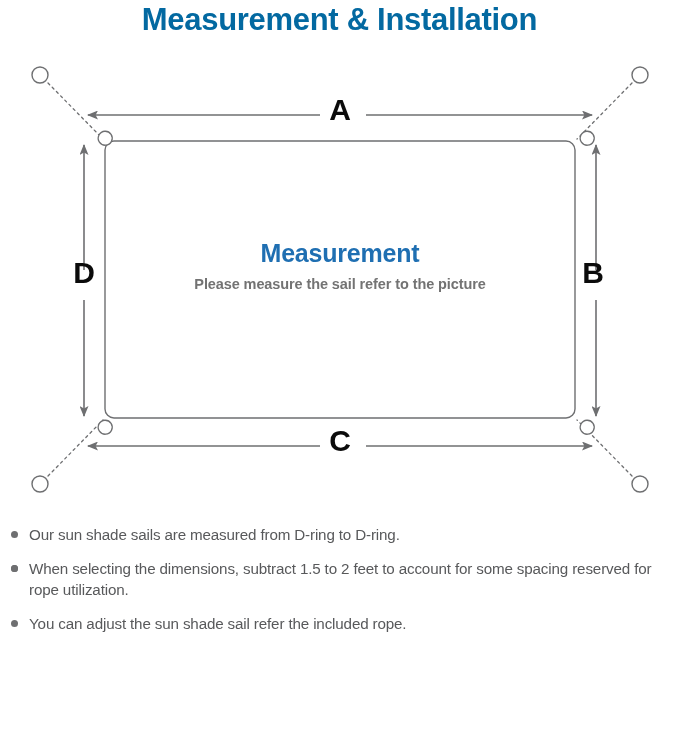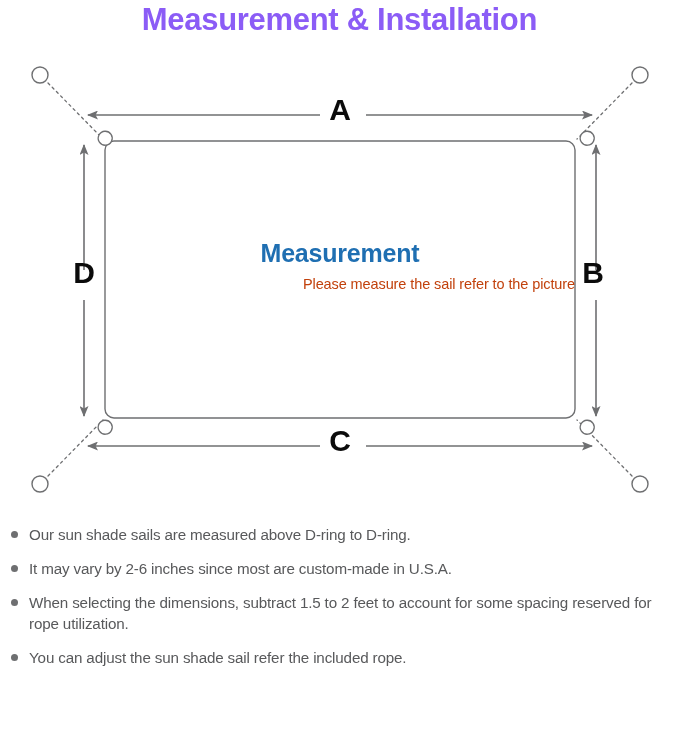--- a/index.html
+++ b/index.html
@@ -19,21 +19,21 @@
 
   
   #page-title {
     position: absolute;
     top: 0px;
     left: 0;
     width: 679px;
     text-align: center;
     font-size: 31px;
     font-weight: bold;
-    color: #8b5cf6;
+    color: #0369a1;
     letter-spacing: -0.3px;
     line-height: 40px;
     white-space: nowrap;
   }
 
   
   #diagram {
     position: absolute;
     top: 48px;
     left: 0;
@@ -73,25 +73,24 @@
   #sail-caption-title {
     font-size: 25px;
     font-weight: bold;
     color: #1F6FB2;
     line-height: 30px;
     letter-spacing: -0.2px;
   }
   #sail-caption-sub {
     margin-top: 6px;
     font-size: 14.5px;
-    font-weight: normal;
-    color: #c2410c;
+    font-weight: bold;
+    color: #737373;
     line-height: 20px;
     letter-spacing: -0.1px;
-    text-align: right;
   }
 
   
   #notes {
     position: absolute;
     left: 0;
     top: 524px;
     width: 679px;
   }
   .note-item {
@@ -169,25 +168,24 @@
 
   <div id="sail-caption">
     <div id="sail-caption-title">Measurement</div>
     <div id="sail-caption-sub">Please measure the sail refer to the picture</div>
   </div>
 </div>
 
 <div id="notes">
   <div class="note-item">
     <span class="note-bullet"></span>
-    <span>Our sun shade sails are measured above D-ring to D-ring.</span>
+    <span>Our sun shade sails are measured from D-ring to D-ring.</span>
   </div>
   <div class="note-item">
     <span class="note-bullet"></span>
-    <span>It may vary by 2-6 inches since most are custom-made in U.S.A.</span>
   </div>
   <div class="note-item">
     <span class="note-bullet"></span>
     <span>When selecting the dimensions, subtract 1.5 to 2 feet to account for some spacing reserved for rope utilization.</span>
   </div>
   <div class="note-item">
     <span class="note-bullet"></span>
     <span>You can adjust the sun shade sail refer the included rope.</span>
   </div>
 </div>

